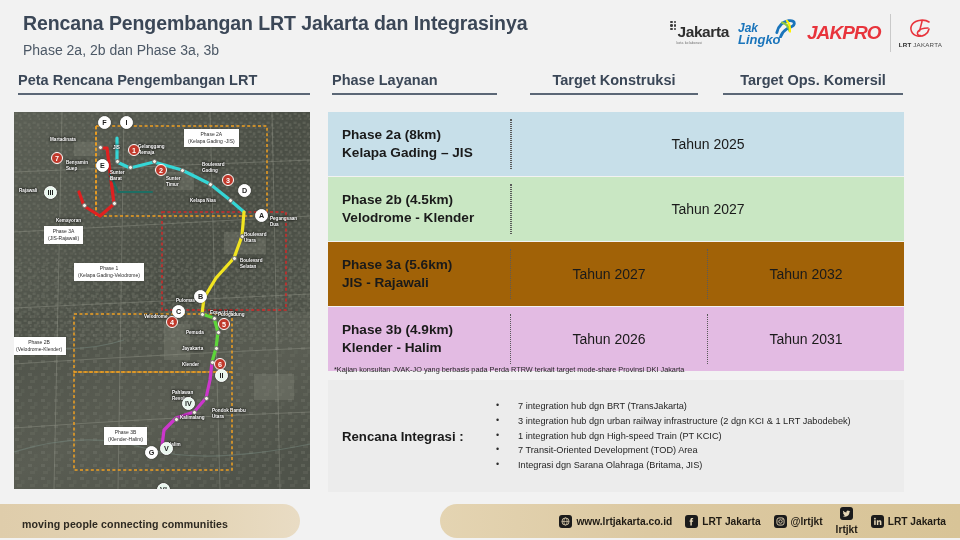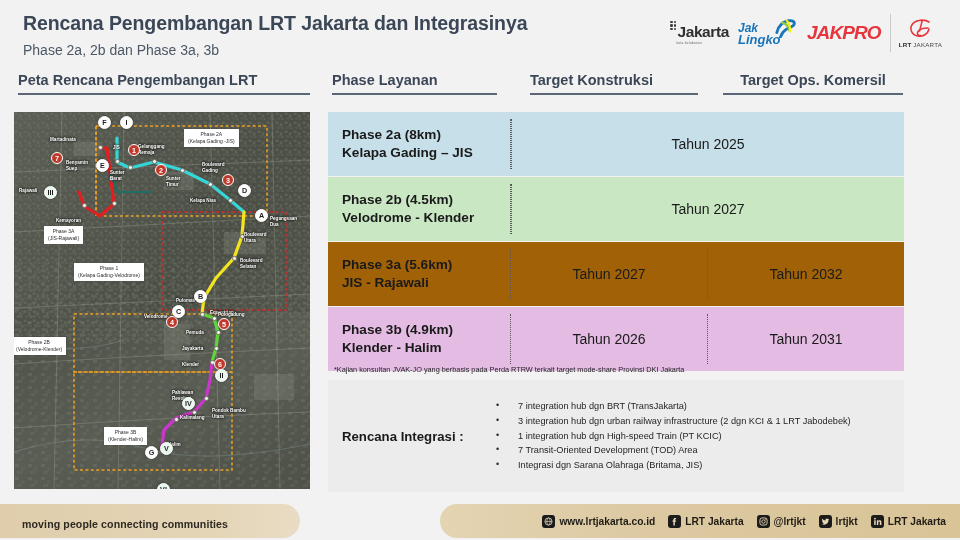--- a/index.html
+++ b/index.html
@@ -50,21 +50,21 @@
   .lrt-word { font-size: 6.2px; color: #4a4a4a; letter-spacing: 0.2px; margin-top: 1px; white-space: nowrap; }
   .lrt-word b { color: #2c2c2c; }
 
   
   .col-head {
     position: absolute; font-size: 14.5px; font-weight: bold; color: #3b4757;
     padding-bottom: 5px; border-bottom: 2px solid #5b6776; white-space: nowrap;
   }
   #ch-map   { left: 18px;  top: 72px; width: 292px; }
   #ch-phase { left: 332px; top: 72px; width: 165px; }
-  #ch-kons  { left: 530px; top: 72px; width: 168px; }
+  #ch-kons  { left: 530px; top: 72px; width: 168px; text-align: center; }
   #ch-ops   { left: 723px; top: 72px; width: 180px; text-align: center; }
 
   
   #map {
     position: absolute; left: 14px; top: 112px; width: 296px; height: 377px;
     overflow: hidden; background: #4e5247;
   }
   #map-bg { position: absolute; inset: 0; }
 
   .mlabel {
@@ -467,21 +467,21 @@
     <a class="f-item" style="text-decoration:none;">
       <svg class="f-ico" viewBox="0 0 16 16">
         <rect width="16" height="16" rx="3.6" fill="#1b1b1b"></rect>
         <rect x="3.6" y="3.6" width="8.8" height="8.8" rx="2.6" fill="none" stroke="#e6d7b6" stroke-width="1.1"></rect>
         <circle cx="8" cy="8" r="2.1" fill="none" stroke="#e6d7b6" stroke-width="1.1"></circle>
         <circle cx="10.9" cy="5.1" r="0.7" fill="#e6d7b6"></circle>
       </svg>
       <span class="lbl">@lrtjkt</span>
     </a>
 
-    <a class="f-item" style="text-decoration:none;">
+    <a class="f-item" style="text-decoration:none;flex-direction:column;">
       <svg class="f-ico" viewBox="0 0 16 16">
         <rect width="16" height="16" rx="3.6" fill="#1b1b1b"></rect>
         <path d="M12.6 5.3c-.35.16-.72.26-1.1.31.4-.24.7-.61.84-1.06-.37.22-.78.38-1.21.47a1.9 1.9 0 0 0-3.25 1.74A5.4 5.4 0 0 1 3.95 4.7a1.9 1.9 0 0 0 .59 2.55c-.31-.01-.6-.1-.86-.24v.02c0 .93.66 1.7 1.53 1.88-.28.08-.58.09-.86.03a1.9 1.9 0 0 0 1.78 1.32 3.83 3.83 0 0 1-2.82.79 5.4 5.4 0 0 0 2.93.86c3.51 0 5.44-2.91 5.44-5.44v-.25c.37-.27.7-.61.96-1z" fill="#e6d7b6"></path>
       </svg>
       <span class="lbl">lrtjkt</span>
     </a>
 
     <a class="f-item" style="text-decoration:none;">
       <svg class="f-ico" viewBox="0 0 16 16">
         <rect width="16" height="16" rx="3.6" fill="#1b1b1b"></rect>

